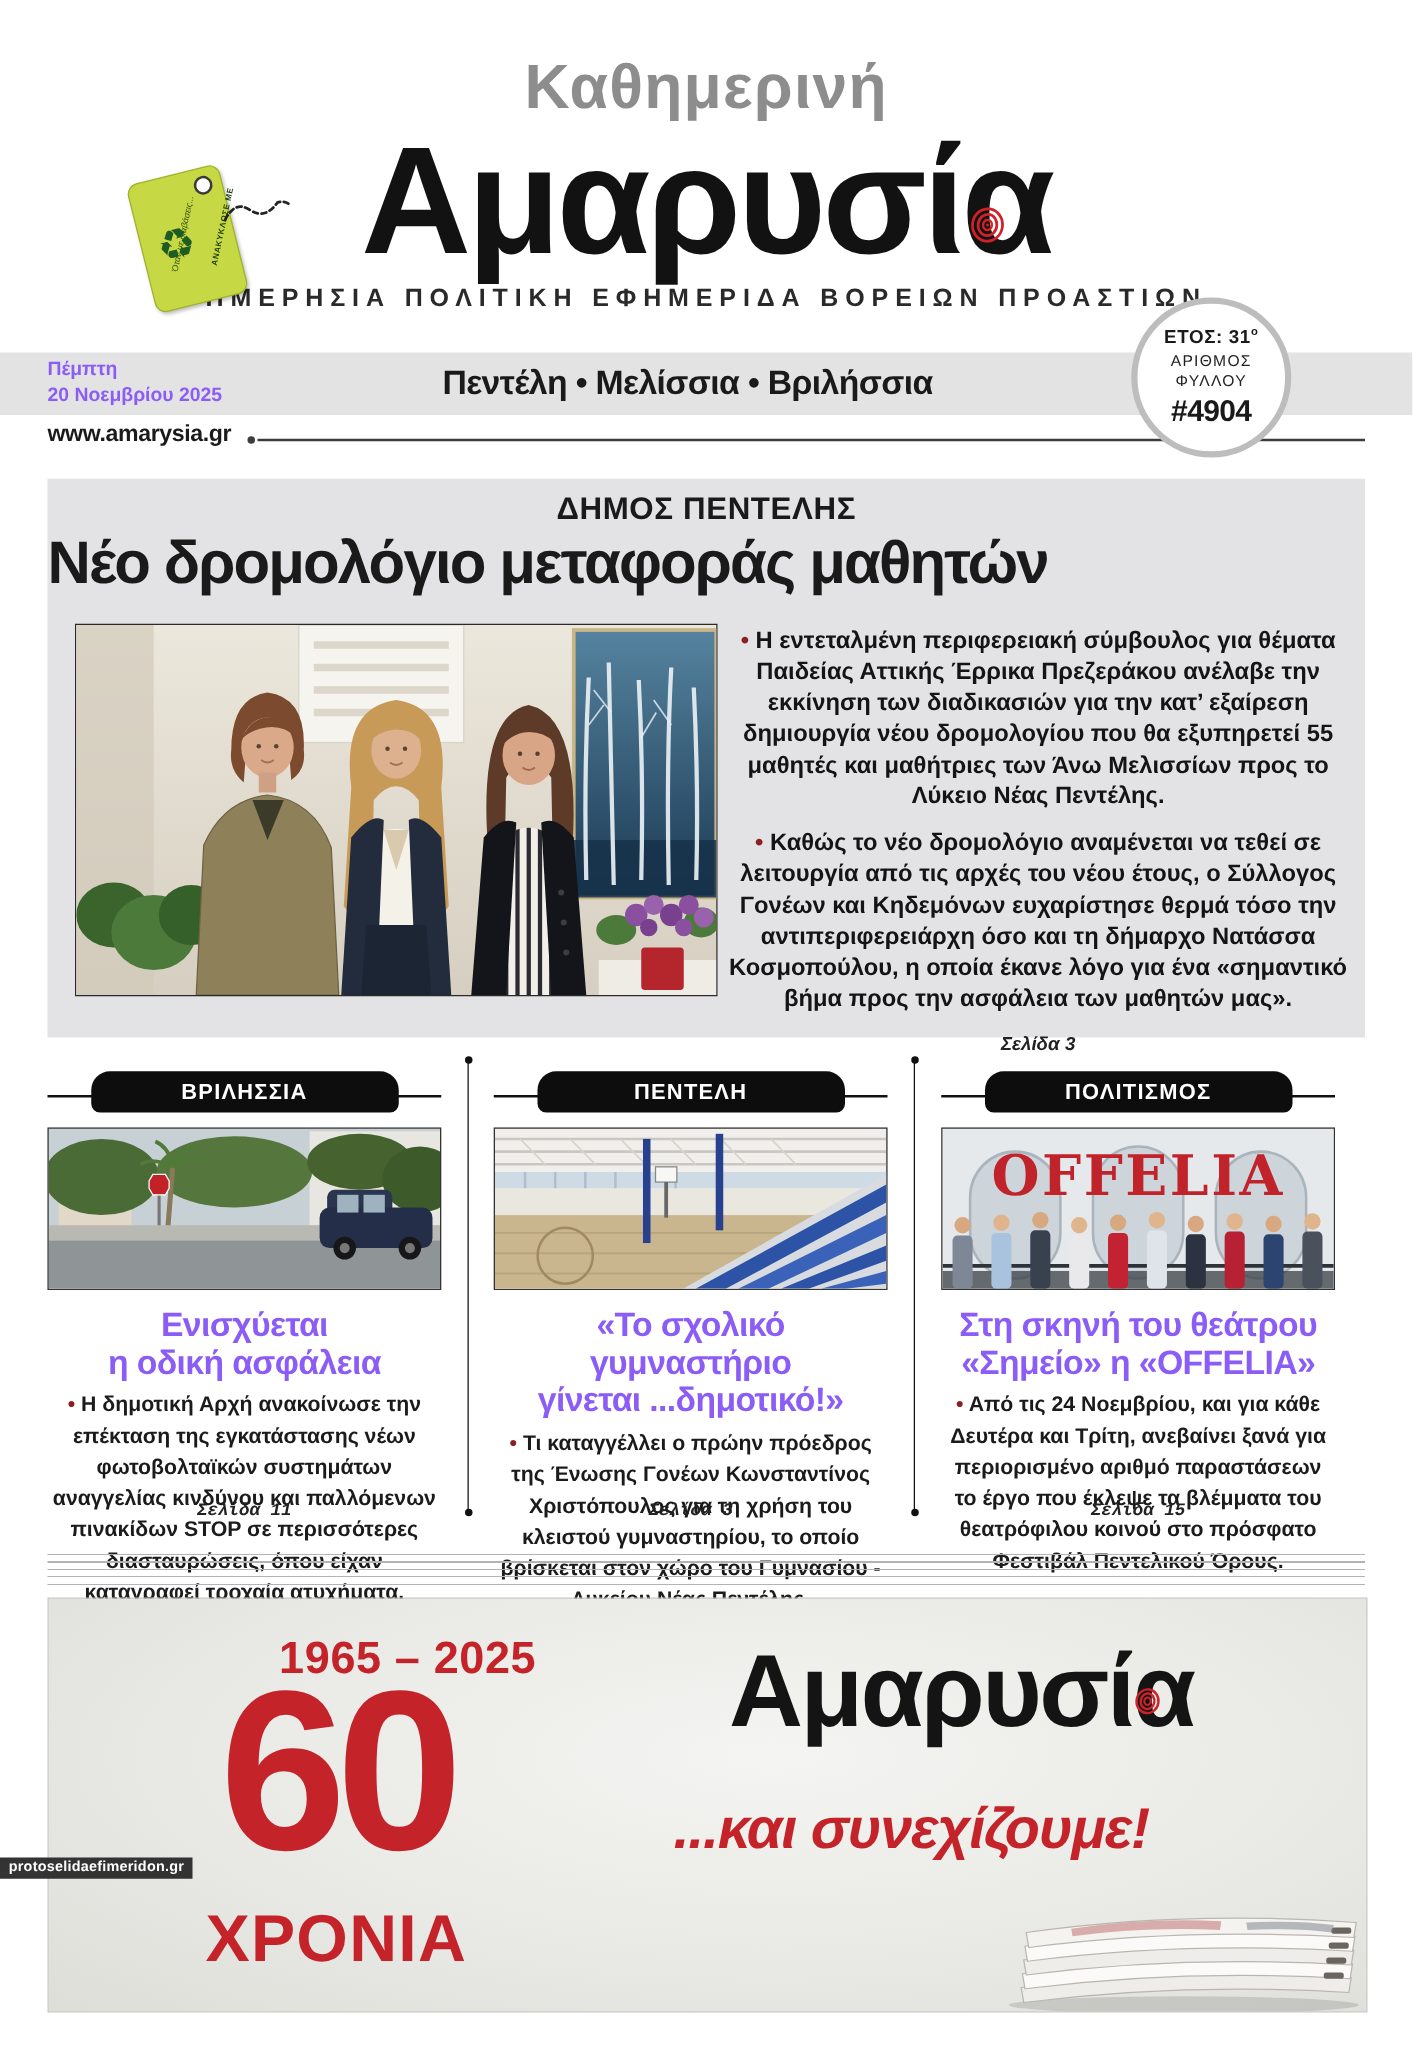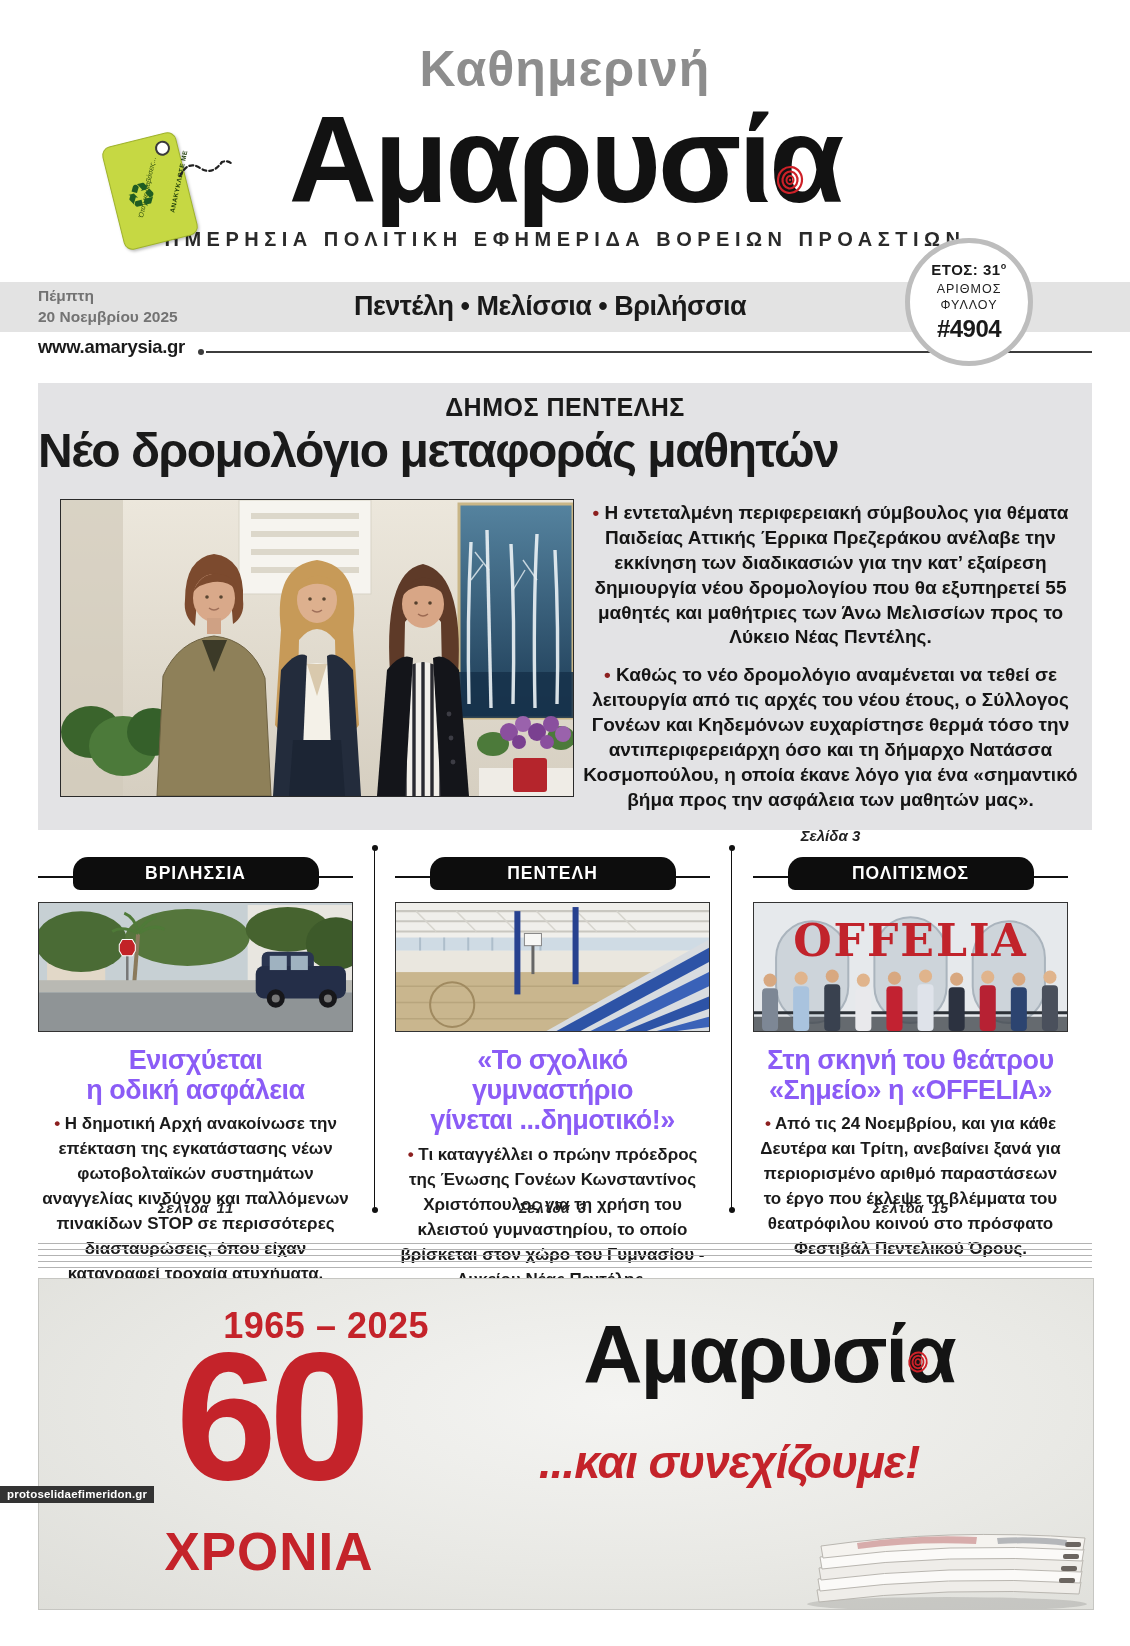--- a/index.html
+++ b/index.html
@@ -21,21 +21,21 @@
   .tag-hole{position:absolute;right:7px;top:6px;width:11px;height:11px;border-radius:50%;background:#fff;border:2px solid #3a3a3a;}
   .tag-l1{position:absolute;left:-20px;top:44px;width:110px;font-size:7px;font-style:italic;color:#33520f;
           transform:rotate(-64deg);text-align:center;}
   .tag-sym{position:absolute;left:12px;top:34px;font-size:34px;color:#1f5c22;}
   .tag-l2{position:absolute;left:12px;top:46px;width:110px;font-size:6.5px;font-weight:bold;color:#1e3d08;
           transform:rotate(-64deg);letter-spacing:.5px;text-align:center;}
   .tag-cord{left:176px;top:150px;}
 
   
   .datebar{left:0;top:282px;width:1130px;height:50px;background:#e3e3e3;}
-  .day-box{left:38px;top:286px;font-weight:bold;font-size:15.5px;line-height:1.35;color:#737373;}
+  .day-box{left:38px;top:286px;font-weight:bold;font-size:15.5px;line-height:1.35;color:#8b5cf6;}
   .regions{left:0;top:291px;width:1100px;text-align:center;font-size:27px;font-weight:bold;letter-spacing:-.5px;}
   .webrow{left:38px;top:336px;font-size:18.5px;font-weight:bold;letter-spacing:-.3px;}
   .webline{left:206px;top:351px;width:886px;border-top:2px solid #3c3c3c;}
   .webline::before{content:"";position:absolute;left:-8px;top:-4px;width:6px;height:6px;border-radius:50%;background:#3c3c3c;}
   .badge{left:905px;top:238px;width:118px;height:118px;border-radius:50%;background:#fff;border:5px solid #bdbdbd;
          z-index:6;display:flex;flex-direction:column;align-items:center;justify-content:center;text-align:center;}
   .badge .b1{font-size:15px;font-weight:bold;letter-spacing:.5px;}
   .badge .b1 sup{font-size:9px;}
   .badge .b2{font-size:12.5px;letter-spacing:1px;margin-top:4px;width:80px;line-height:1.25;color:#222;}
   .badge .b3{font-size:24px;font-weight:bold;letter-spacing:-.5px;margin-top:2px;}

